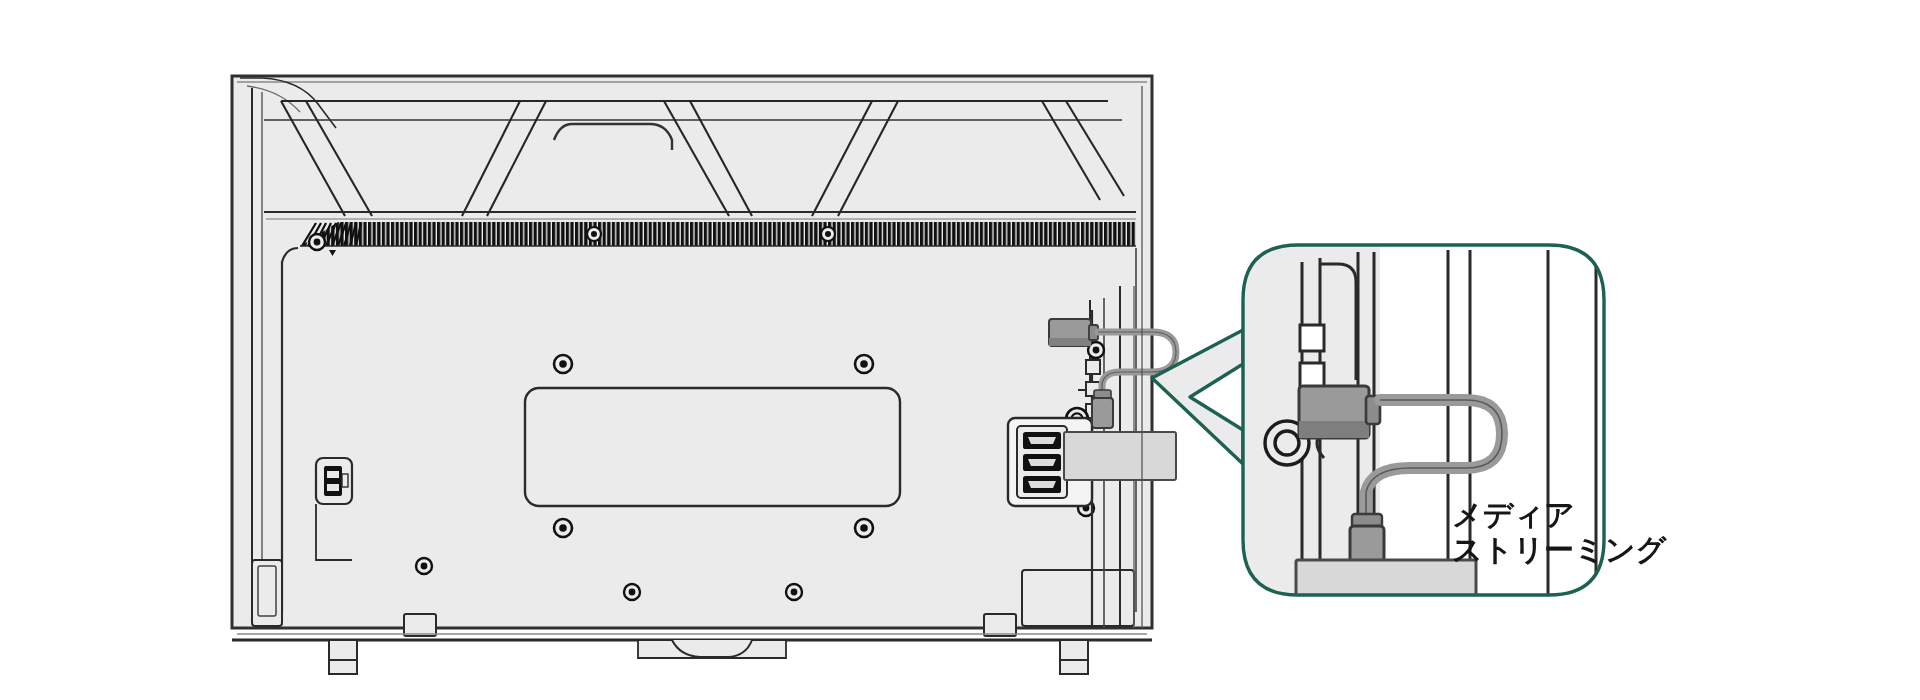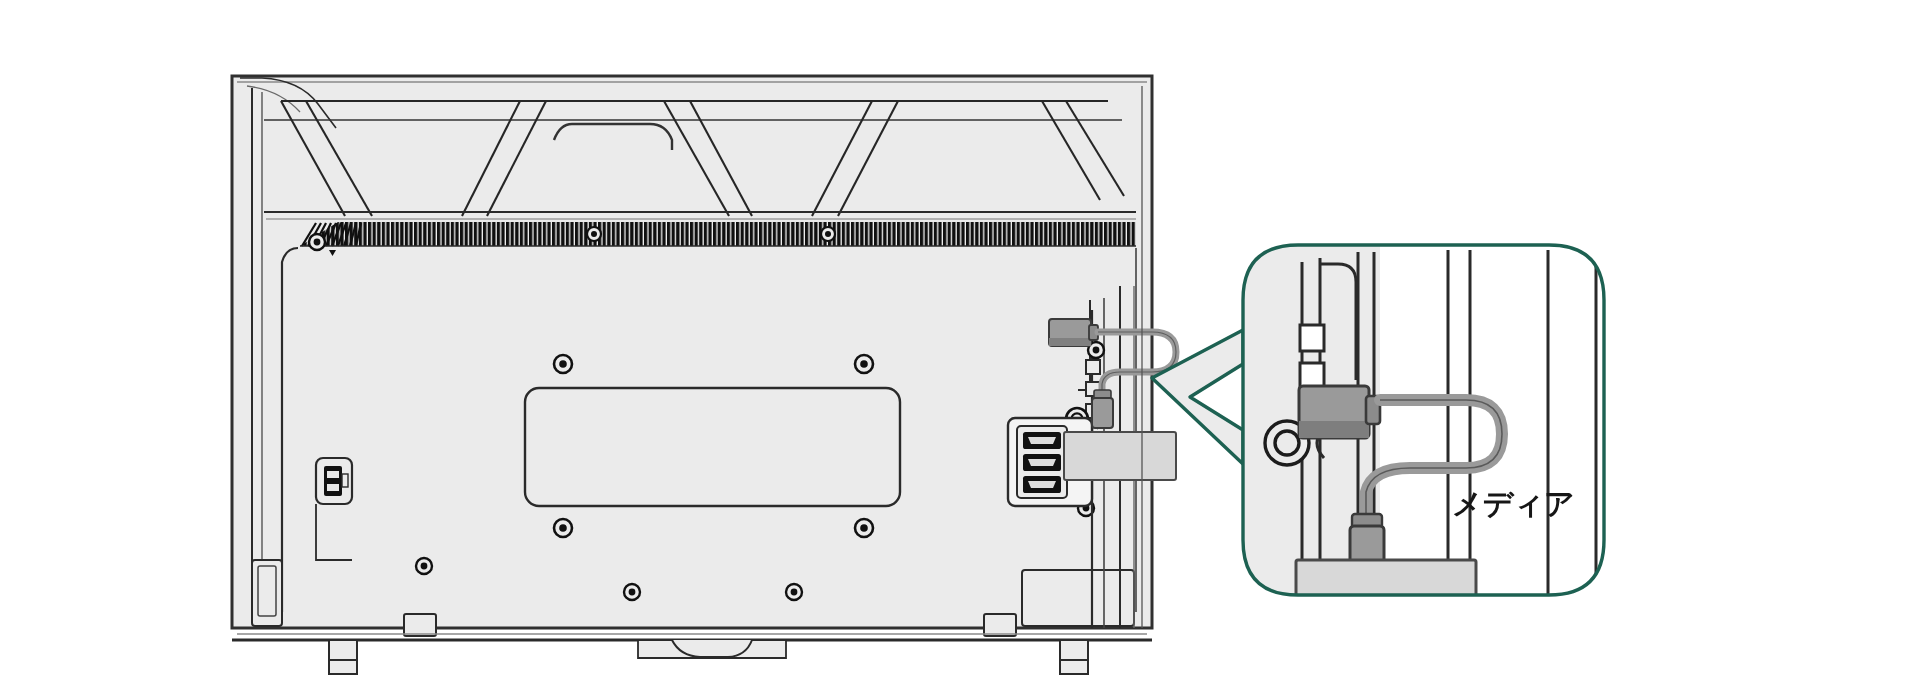--- a/index.html
+++ b/index.html
@@ -26,21 +26,21 @@
     position: absolute;
     font-family: "DejaVu Sans", "Liberation Sans", sans-serif;
     font-weight: 700;
     color: #161616;
     line-height: 1.17;
     white-space: nowrap;
     letter-spacing: 0px;
   }
   #callout-text {
     left: 1452px;
-    top: 486px;
+    top: 497px;
     font-size: 30px;
   }
   #callout-text div { display: block; }
 </style>
 </head>
 <body>
 
 <div id="stage">
 
   <svg width="1920" height="700" viewBox="0 0 1920 700">
@@ -333,15 +333,16 @@
 
         <rect x="1296" y="560" width="180" height="52" rx="2" fill="#d8d8d8" stroke="#4a4a4a" stroke-width="3"></rect>
       </g>
 
       <path d="M1243 300 q0 -55 55 -55 L1549 245 q55 0 55 55 L1604 540 q0 55 -55 55 L1298 595 q-55 0 -55 -55 Z" fill="none" stroke="#1d6152" stroke-width="3.4"></path>
     </g>
   </svg>
 
   <div id="callout-text" class="callout-label">
     <div>メディア</div>
+    <div>ストリーミング</div>
   </div>
 
 </div>
 
 </body></html>

